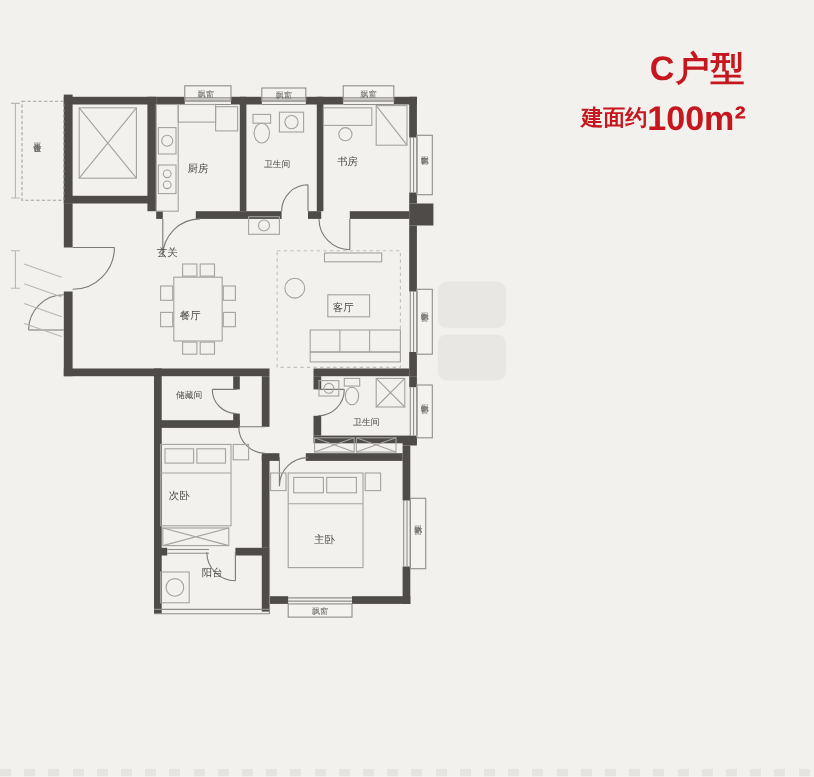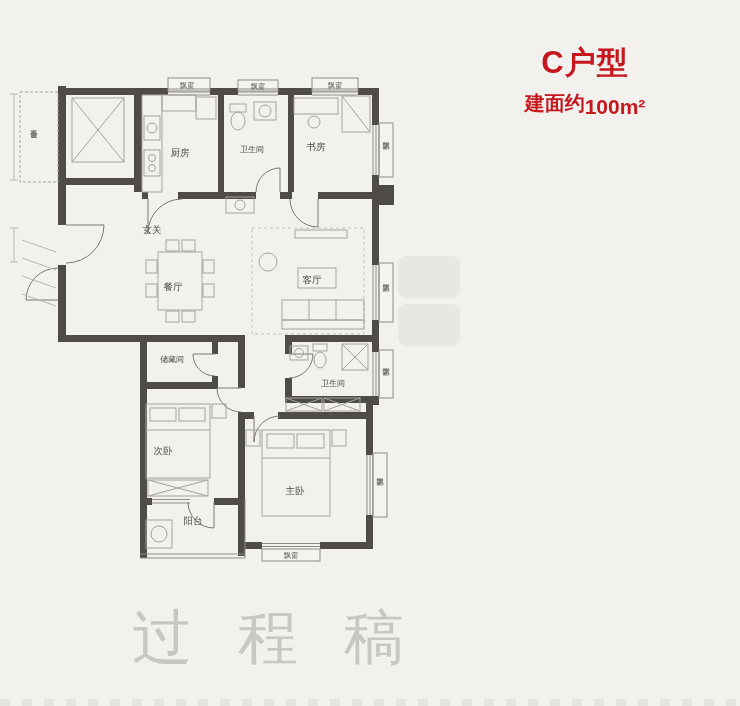--- a/index.html
+++ b/index.html
@@ -1,23 +1,23 @@
 <!DOCTYPE html>
 <html><head>
 <meta charset="utf-8">
 <style>
   html,body{margin:0;padding:0;}
   .page{position:relative;width:740px;height:706px;background:#f2f1ee;overflow:hidden;
         font-family:"Liberation Sans",sans-serif;}
   .plan-svg{position:absolute;left:0;top:0;width:740px;height:706px;}
-  .header{position:absolute;left:492px;top:42px;width:186px;text-align:center;color:#c5171d;}
+  .header{position:absolute;left:492px;top:42px;width:186px;text-align:right;color:#c5171d;}
   .unit-name{font-size:31px;font-weight:bold;letter-spacing:1px;}
   .area-line{margin-top:6px;white-space:nowrap;}
   .area-prefix{font-size:20px;font-weight:bold;vertical-align:4px;}
-  .area-value{font-size:21px;font-weight:bold;}
+  .area-value{font-size:31px;font-weight:bold;}
   .watermark{position:absolute;left:132px;top:598px;font-family:"Liberation Serif",serif;
              font-size:60px;color:#c9c7c2;letter-spacing:46px;white-space:nowrap;}
   .bottom-strip{position:absolute;left:0;bottom:0;width:740px;height:7px;opacity:.35;
      background:repeating-linear-gradient(90deg,#cfccc7 0 10px,transparent 10px 22px);}
   text{font-family:"Liberation Sans",sans-serif;fill:#4c4a47;}
   .room-label{font-size:9.5px;}
   .small-label{font-size:8px;}
   .bay-label{font-size:7.5px;fill:#6b6966;}
   .v{writing-mode:vertical-rl;text-orientation:upright;}
 </style>
@@ -273,16 +273,15 @@
     <text x="34" y="124" class="bay-label v">设备平台</text>
   </svg>
 
   <div class="header">
     <div class="unit-name">C户型</div>
     <div class="area-line">
       <span class="area-prefix">建面约</span><span class="area-value">100m²</span>
     </div>
   </div>
 
-  <div class="watermark">过程稿</div>
 
   <div class="bottom-strip"></div>
 </div>
 
 </body></html>

